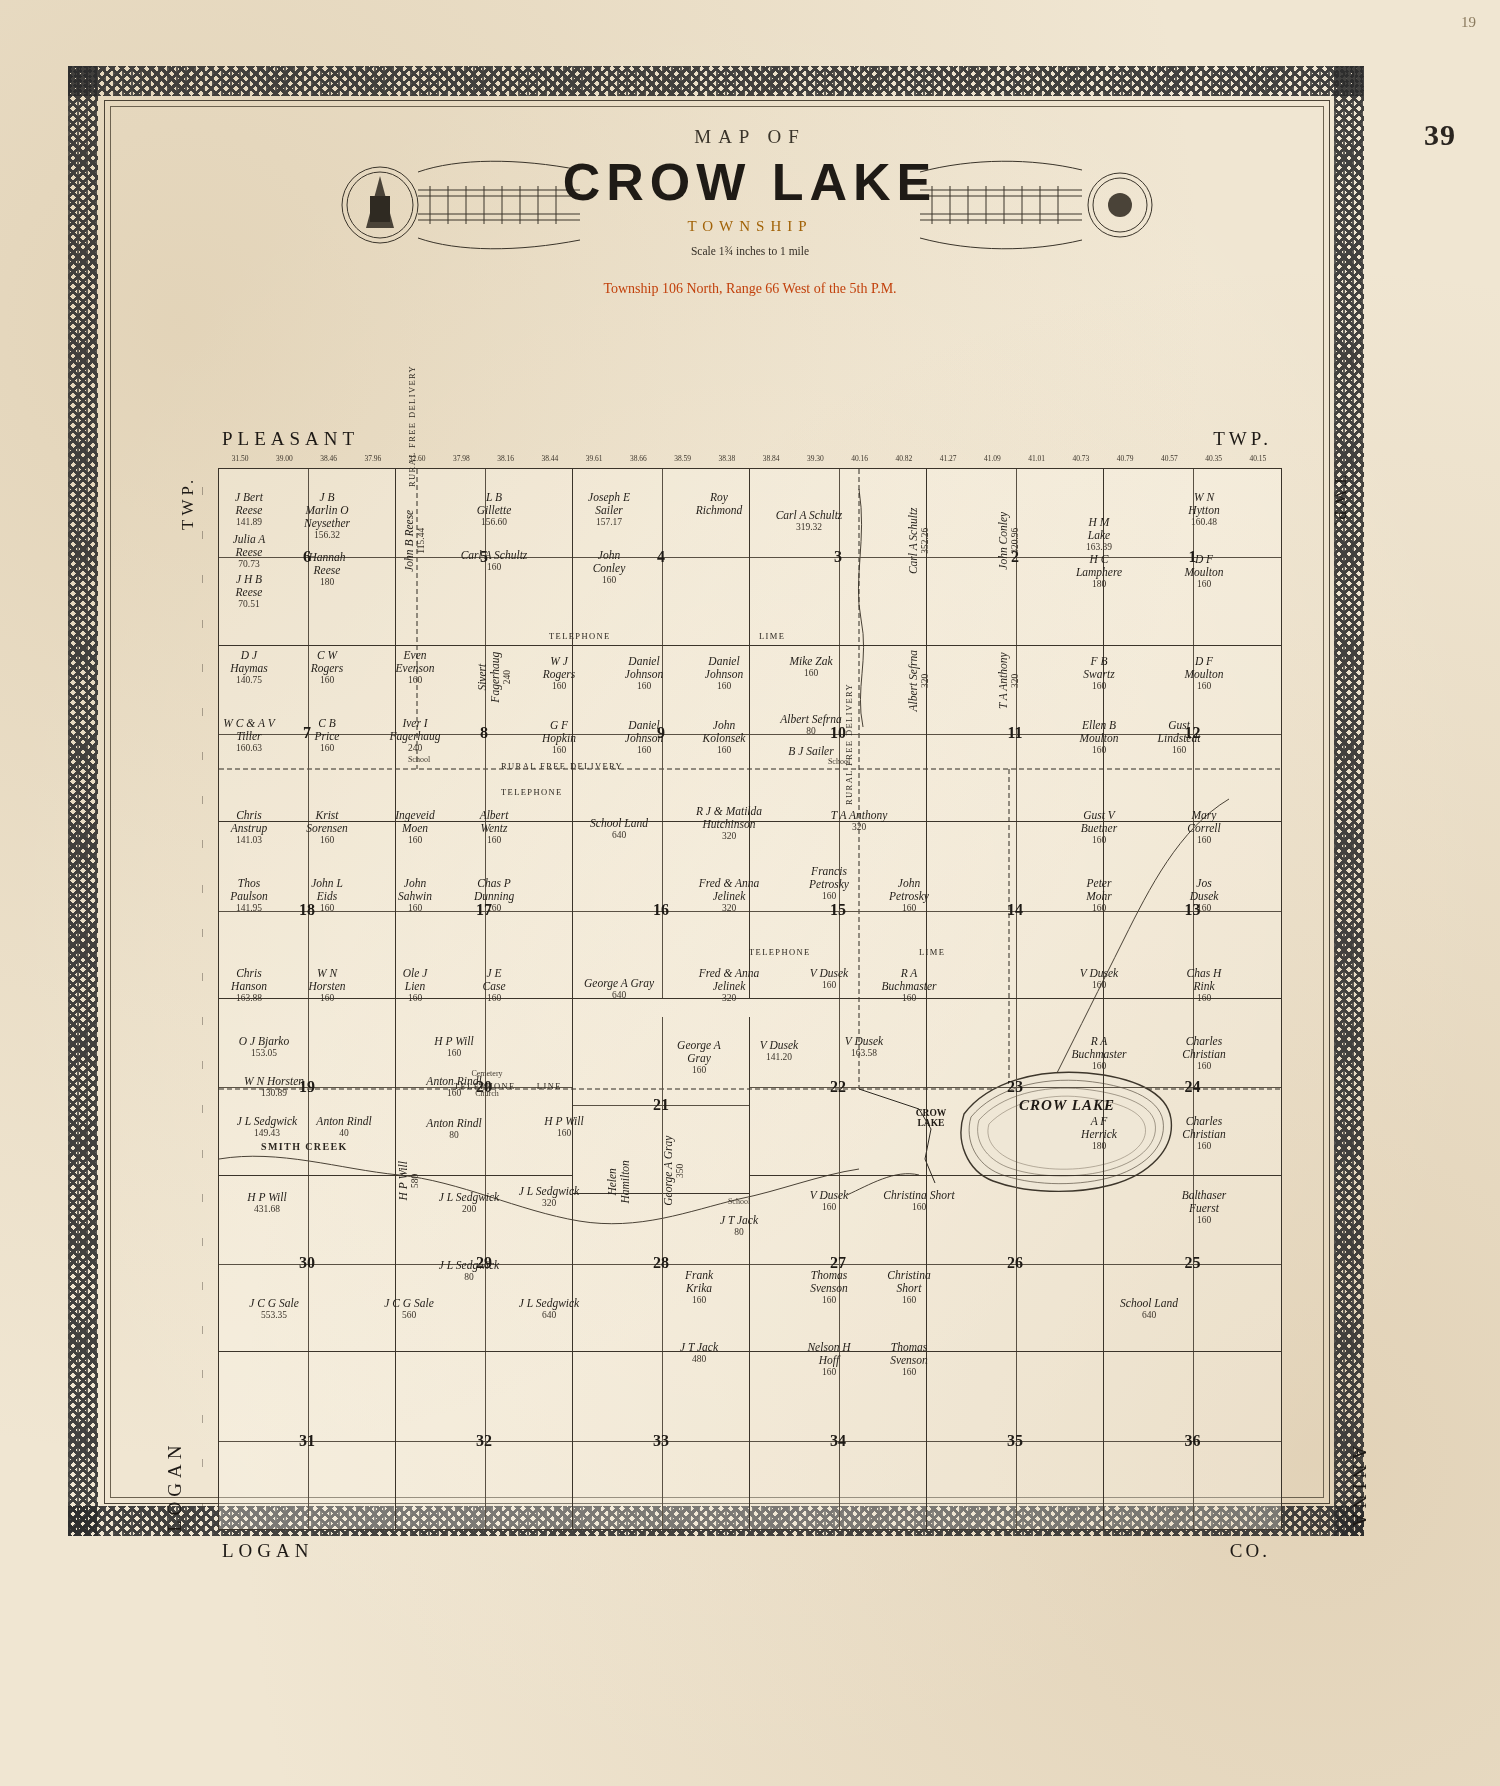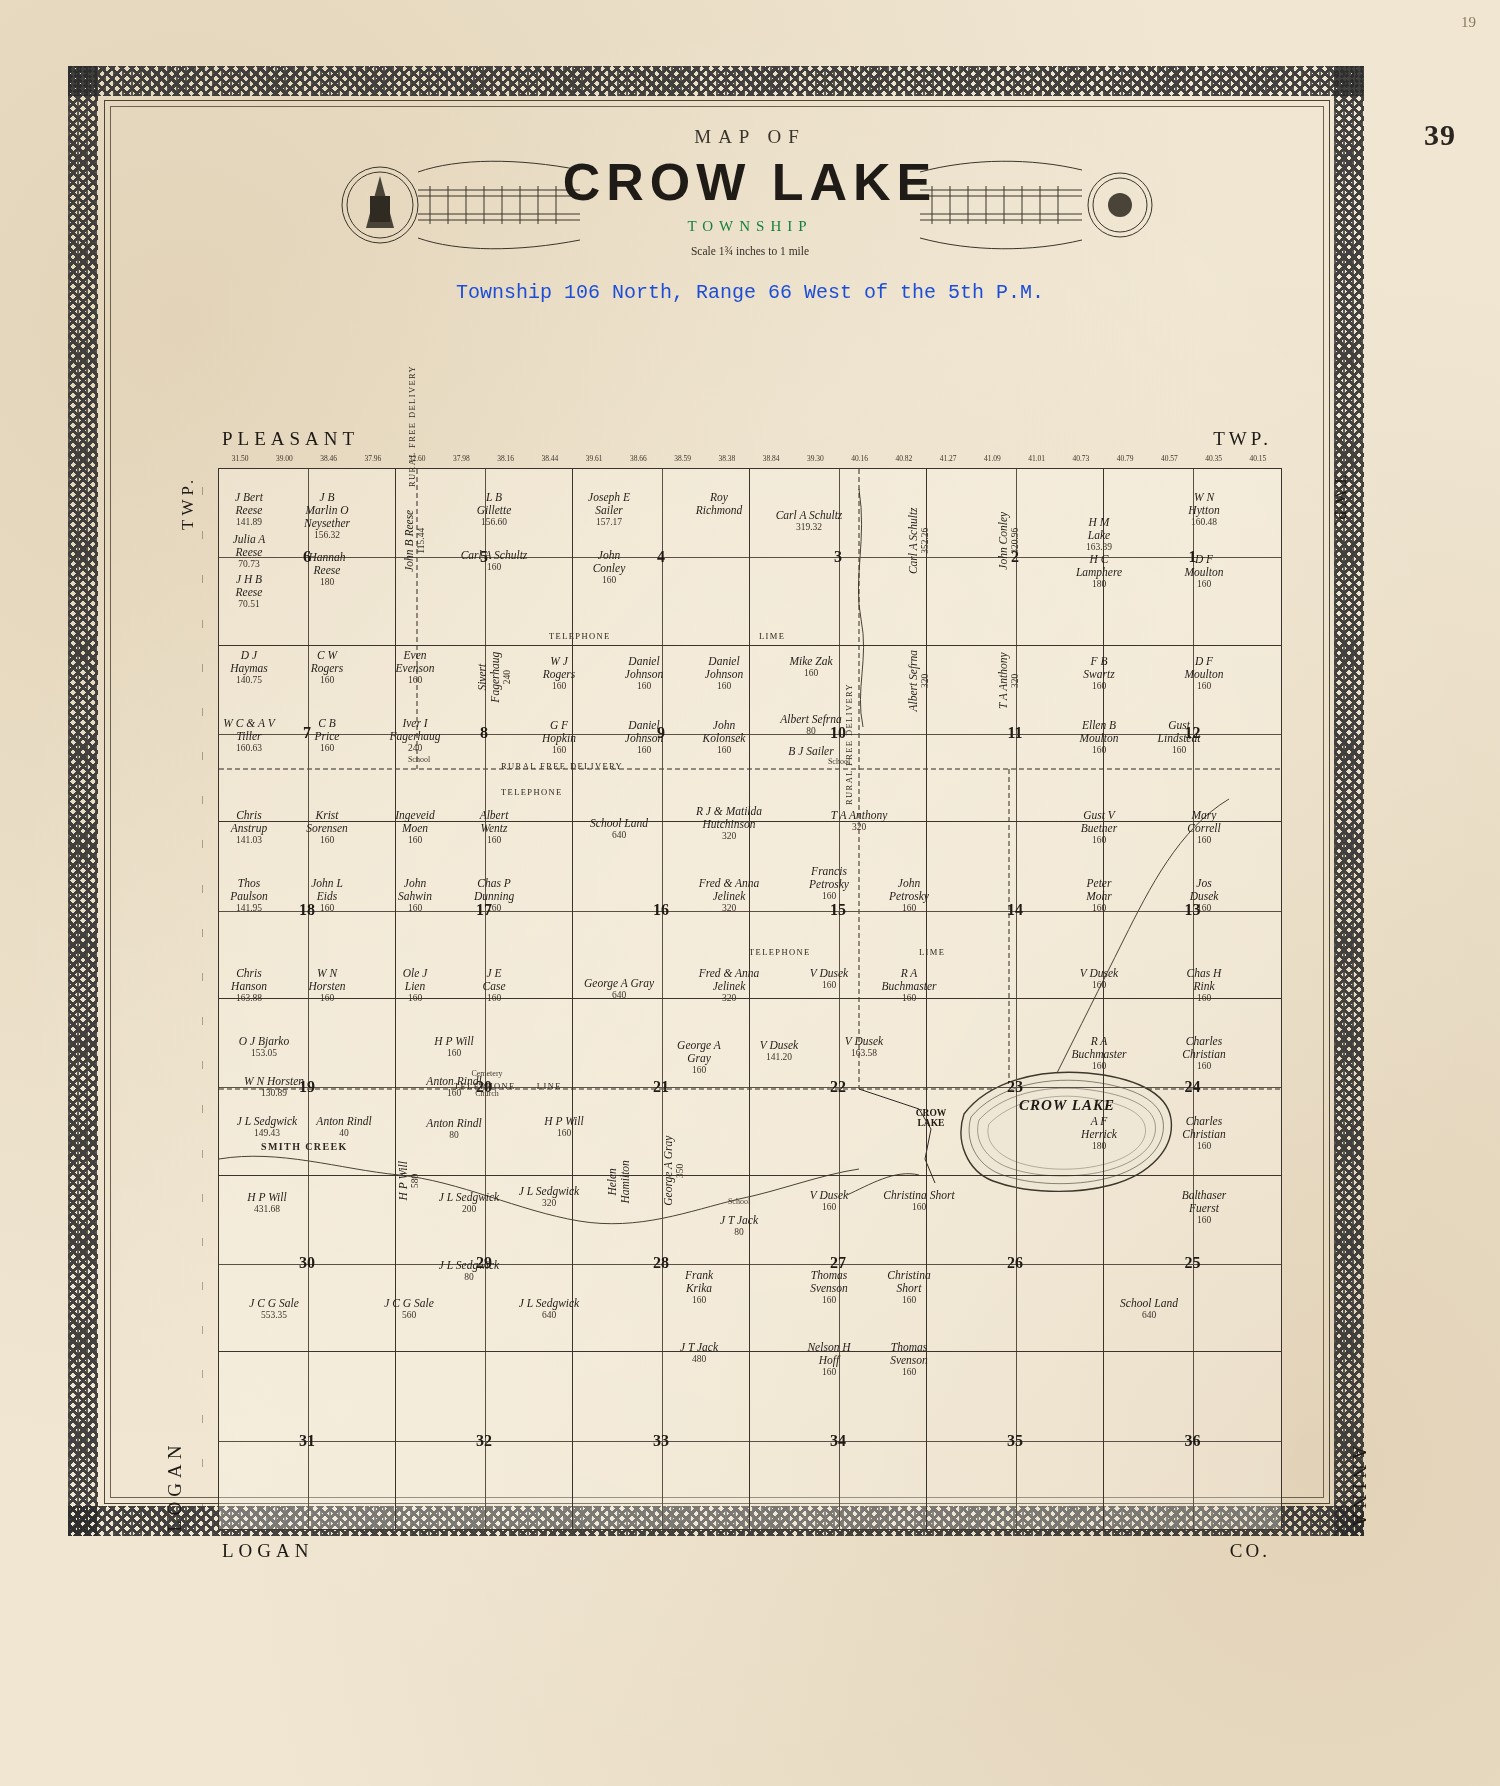--- a/index.html
+++ b/index.html
@@ -105,32 +105,31 @@
     letter-spacing: 6px;
     font-weight: bold;
     margin-top: 4px;
     color: #1f1b16;
     font-family: "Liberation Sans", sans-serif;
   }
   .title-twp {
     font-size: 15px;
     letter-spacing: 6px;
     margin-top: 6px;
-    color: #15803d;
+    color: #a16207;
   }
   .title-scale {
     font-size: 11.5px;
     margin-top: 10px;
     color: #352f27;
   }
   .title-range {
-    font-size: 20px;
+    font-size: 14px;
     margin-top: 24px;
-    color: #1d4ed8;
-    font-family: Liberation Mono, monospace;
+    color: #c2410c;
   }
 
   
   .flourish {
     position: absolute;
     top: 150px;
     height: 110px;
     z-index: 4;
   }
   .flourish svg { display: block; }
@@ -547,21 +546,21 @@
           <div class="sec" style="left: 0px; top: 530px; width: 177px; height: 176.667px;">
             <div class="halfline-h" style="top: 88.3333px;"></div>
             <div class="halfline-v" style="left: 88.5px;"></div>
             <div class="secnum">19</div>
           </div>
           <div class="sec" style="left: 177px; top: 530px; width: 177px; height: 176.667px;">
             <div class="halfline-h" style="top: 88.3333px;"></div>
             <div class="halfline-v" style="left: 88.5px;"></div>
             <div class="secnum">20</div>
           </div>
-          <div class="sec" style="left: 354px; top: 530px; width: 177px; height: 176.667px;">
+          <div class="sec" style="left: 354px; top: 548px; width: 177px; height: 176.667px;">
             <div class="halfline-h" style="top: 88.3333px;"></div>
             <div class="halfline-v" style="left: 88.5px;"></div>
             <div class="secnum">21</div>
           </div>
           <div class="sec" style="left: 531px; top: 530px; width: 177px; height: 176.667px;">
             <div class="halfline-h" style="top: 88.3333px;"></div>
             <div class="halfline-v" style="left: 88.5px;"></div>
             <div class="secnum">22</div>
           </div>
           <div class="sec" style="left: 708px; top: 530px; width: 177px; height: 176.667px;">

